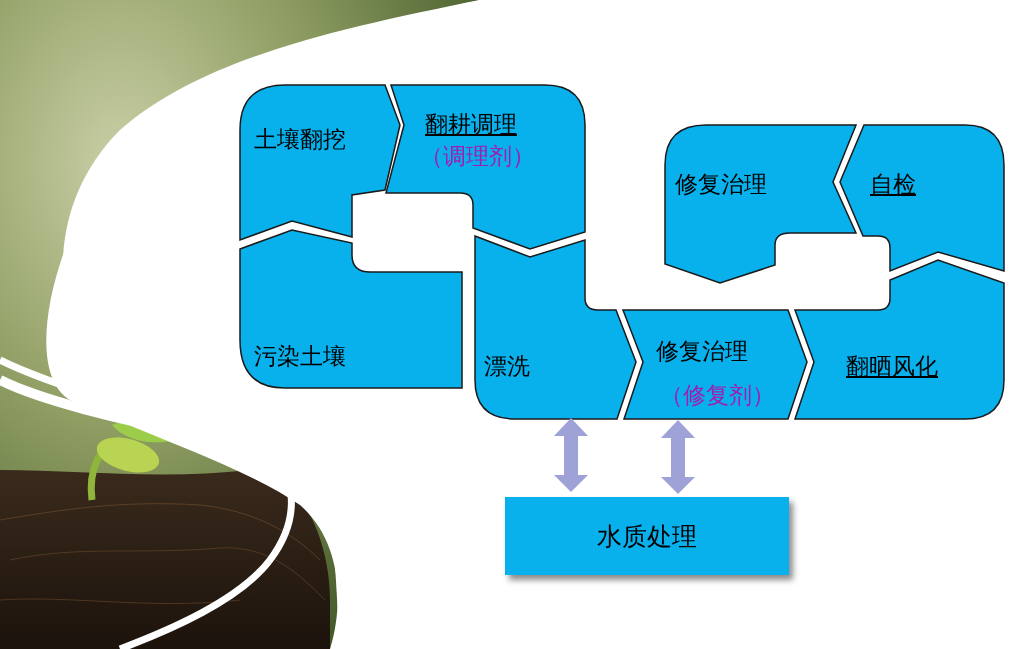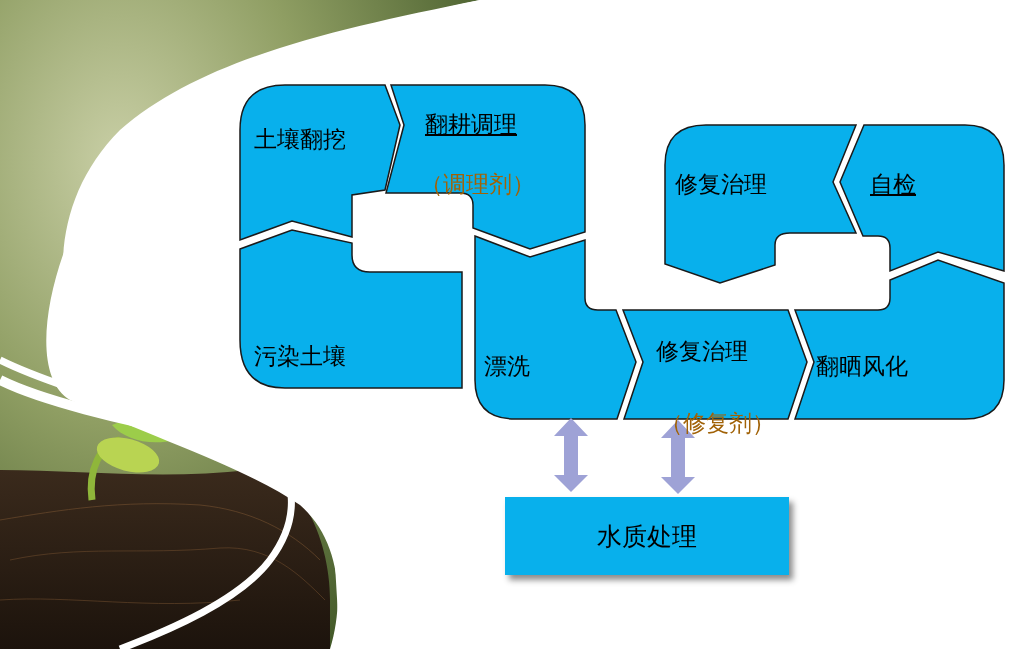--- a/index.html
+++ b/index.html
@@ -1,20 +1,20 @@
 <!DOCTYPE html>
 <html><head>
 <meta charset="utf-8">
 <style>
   html, body { margin:0; padding:0; }
   body { width:1010px; height:649px; position:relative; overflow:hidden; background:#ffffff;
          font-family: "DejaVu Serif", "Liberation Serif", serif; }
   .bg { position:absolute; left:0; top:0; width:1010px; height:649px; }
   .lbl { position:absolute; font-size:23px; color:#000; white-space:nowrap; line-height:1; }
-  .sub { position:absolute; font-size:23px; color:#a16207; white-space:nowrap; line-height:1;margin-top:28px; }
+  .sub { position:absolute; font-size:23px; color:#a21caf; white-space:nowrap; line-height:1; }
   .water-box { position:absolute; left:505px; top:497px; width:284px; height:78px;
                background:#08b0ec; box-shadow: 4px 5px 6px rgba(0,0,0,0.45);
                display:flex; flex-direction:column; align-items:center; justify-content:center; }
   .water-box span { font-size:25px; line-height:33px; color:#000; }
 </style>
 </head>
 <body>
 
 <svg class="bg" viewBox="0 0 1010 649" xmlns="http://www.w3.org/2000/svg">
   <defs>
@@ -72,19 +72,19 @@
   </g>
 </svg>
 
 <div class="lbl" style="left:254px;top:128px;text-align:center;">土壤翻挖</div>
 <div class="lbl" style="left:254px;top:313px;margin-top:32px;">污染土壤</div>
 <div class="lbl" style="left:425px;top:113px;text-decoration:underline;">翻耕调理</div>
 <div class="sub" style="left:420px;top:145px;"><span>（</span><span class="red">调理剂</span><span>）</span></div>
 <div class="lbl" style="left:484px;top:355px;">漂洗</div>
 <div class="lbl" style="left:656px;top:340px;">修复治理</div>
 <div class="sub" style="left:660px;top:384px;"><span>（</span><span class="red">修复剂</span><span>）</span></div>
-<div class="lbl" style="left:816px;top:355px;">翻晒风化</div>
+<div class="lbl" style="left:846px;top:355px;text-decoration:underline;">翻晒风化</div>
 <div class="lbl" style="left:870px;top:173px;text-decoration:underline;">自检</div>
 <div class="lbl" style="left:675px;top:173px;">修复治理</div>
 
 <div class="water-box">
   <span>水质处理</span>
 </div>
 
 </body></html>

